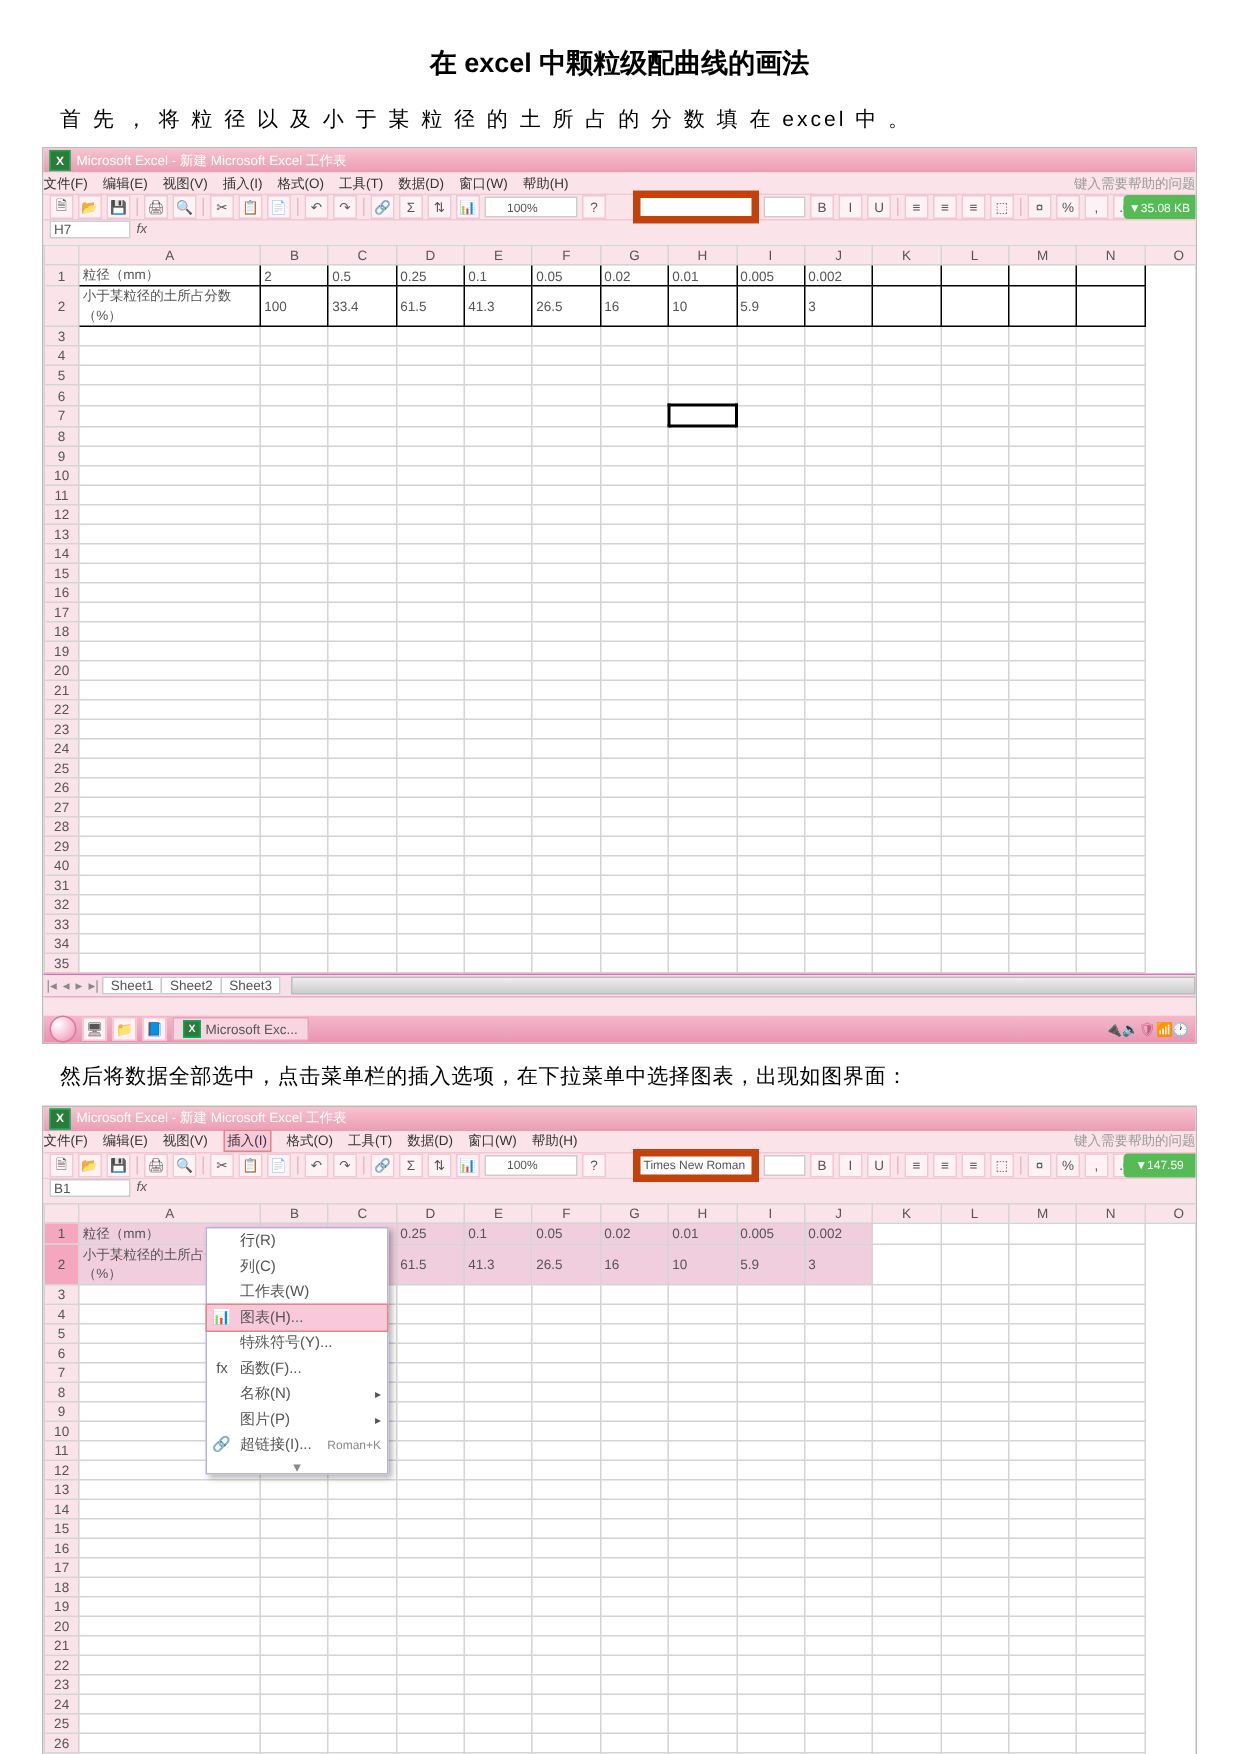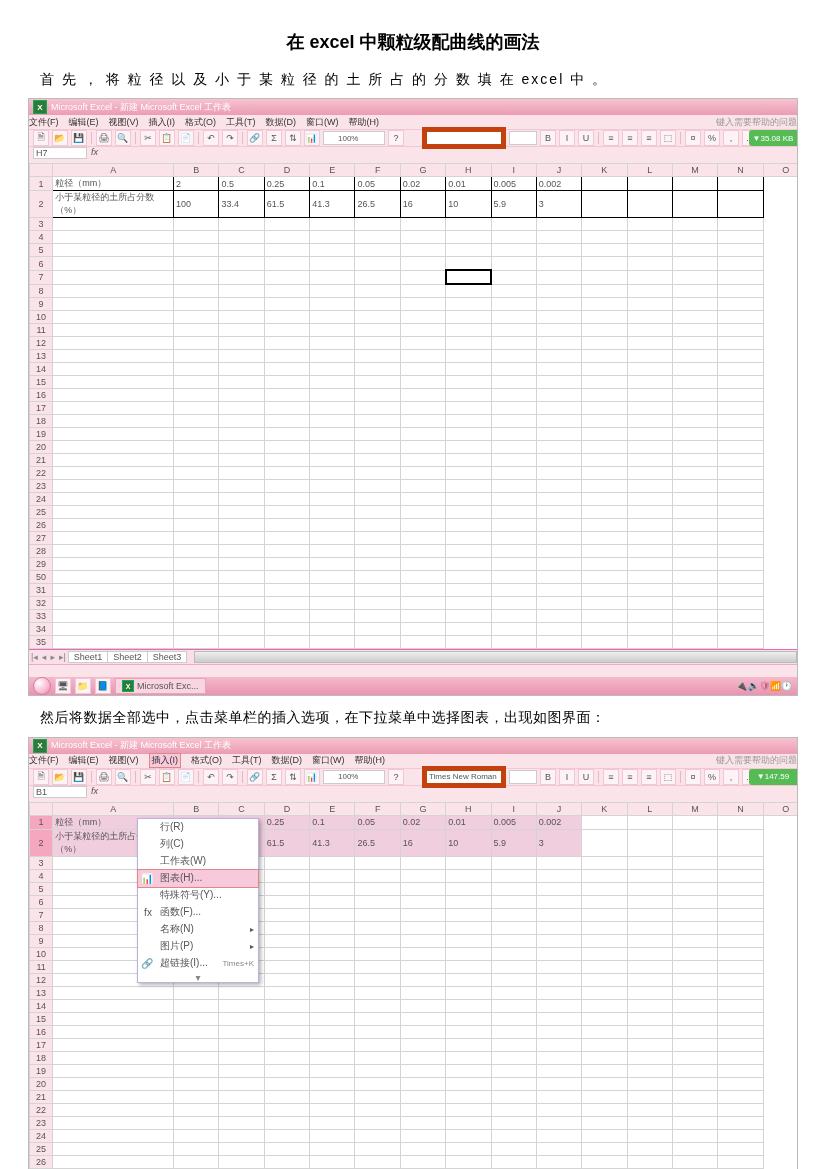--- a/index.html
+++ b/index.html
@@ -688,21 +688,21 @@
               <td class=""></td>
               <td class=""></td>
               <td class=""></td>
               <td class=""></td>
               <td class=""></td>
               <td class=""></td>
             </tr>
           </tbody>
           <tbody>
             <tr>
-              <td class="rn">50</td>
+              <td class="rn">40</td>
               <td class=""></td>
               <td class=""></td>
               <td class=""></td>
               <td class=""></td>
               <td class=""></td>
               <td class=""></td>
               <td class=""></td>
               <td class=""></td>
               <td class=""></td>
               <td class=""></td>
@@ -1436,20 +1436,20 @@
       </div>
       <div class="ddmenu" id="ddm">
           <div class="mi"><span class="ic"></span>行(R)</div>
           <div class="mi"><span class="ic"></span>列(C)</div>
           <div class="mi"><span class="ic"></span>工作表(W)</div>
           <div class="mi sel"><span class="ic">📊</span>图表(H)...</div>
           <div class="mi"><span class="ic"></span>特殊符号(Y)...</div>
           <div class="mi"><span class="ic">fx</span>函数(F)...</div>
           <div class="mi"><span class="ic"></span>名称(N)<span class="arrow">▸</span></div>
           <div class="mi"><span class="ic"></span>图片(P)<span class="arrow">▸</span></div>
-          <div class="mi"><span class="ic">🔗</span>超链接(I)...<span class="cut">Times+K</span></div>
+          <div class="mi"><span class="ic">🔗</span>超链接(I)...<span class="cut">Roman+K</span></div>
           <div class="exp">▾</div>
         </div>
     </div>
 
   </div>
 
 </div>
 
 </body></html>

